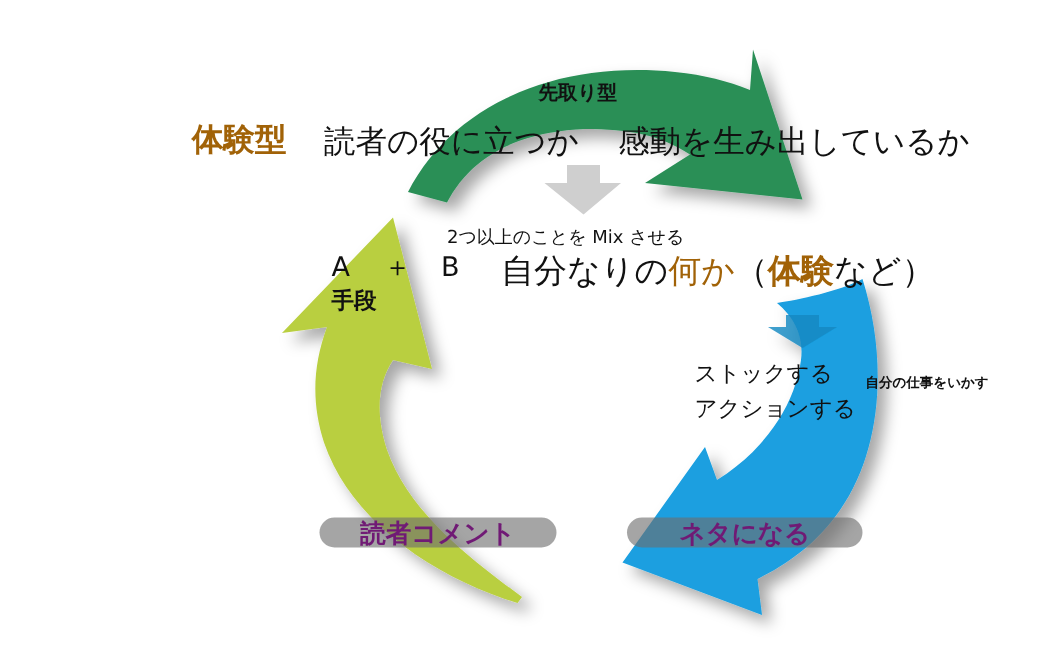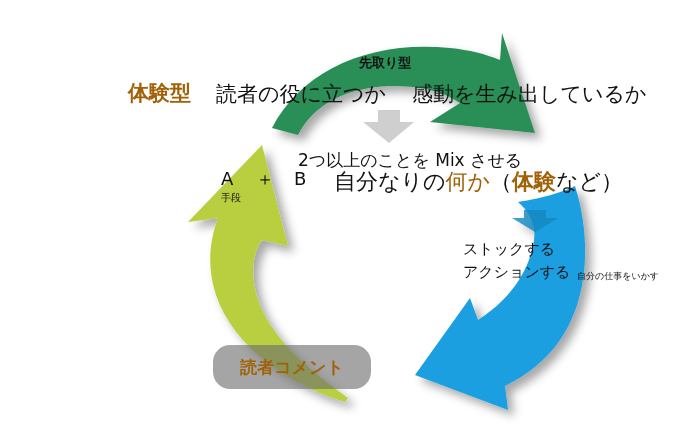--- a/index.html
+++ b/index.html
@@ -2,22 +2,22 @@
 <html><head>
 <meta charset="utf-8">
 <style>
   html, body { margin: 0; padding: 0; background: #ffffff; }
   body { width: 700px; height: 438px; position: relative; overflow: hidden;
          font-family: "DejaVu Sans", "Liberation Sans", sans-serif; color: #111; }
   .stage { position: absolute; left: 0; top: 0; width: 700px; height: 438px; margin-left: 40px; }
   svg.arrows { position: absolute; left: 0; top: 0; }
   .txt { position: absolute; white-space: nowrap; line-height: 1; }
   .red { color: #a16207; }
-  .pill { position: absolute; height: 44px; border-radius: 17px;
-          background: rgba(110,110,110,0.62); color: #a16207; font-size: 17px;
+  .pill { position: absolute; height: 20px; border-radius: 17px;
+          background: rgba(110,110,110,0.62); color: #701a75; font-size: 17px;
           display: flex; align-items: center; justify-content: center; font-weight: bold; }
 </style>
 </head>
 <body>
 
 <div class="stage">
   <svg class="arrows" width="700" height="438" viewBox="0 0 700 438">
     <defs>
       <filter id="sh" x="-20%" y="-20%" width="150%" height="150%">
         <feDropShadow dx="6" dy="6" stdDeviation="5" flood-color="#000" flood-opacity="0.35"></feDropShadow>
@@ -44,28 +44,29 @@
       <path d="M484,210 L506,210 L506,218 L518,218 L495,232 L472,218 L484,218 Z" fill="#1487c0" opacity="0.8"></path>
     </g>
   </svg>
 
   <div class="txt" style="left:319px; top:56px; font-size:13px; font-weight:bold;">先取り型</div>
 
   <div class="txt red" style="left:88px; top:83px; font-size:21px; font-weight:bold;">体験型</div>
   <div class="txt" style="left:176px; top:84px; font-size:21px;">読者の役に立つか</div>
   <div class="txt" style="left:372px; top:84px; font-size:21px;">感動を生み出しているか</div>
 
-  <div class="txt" style="left:258px; top:152px; font-size:17px;">2つ以上のことを Mix させる</div>
+  <div class="txt" style="left:258px; top:152px; font-size:12px;">2つ以上のことを Mix させる</div>
 
   <div class="txt" style="left:181px; top:170px; font-size:18px;">A</div>
   <div class="txt" style="left:216px; top:170px; font-size:18px;">＋</div>
   <div class="txt" style="left:254px; top:170px; font-size:18px;">B</div>
   <div class="txt" style="left:294px; top:171px; font-size:22px;">
     <span>自分なりの</span><span class="red">何か</span><span>（</span><span class="red" style="font-weight:bold;">体験</span><span>など）</span>
   </div>
-  <div class="txt" style="left:181px; top:193px; font-size:10px; font-weight:normal;">手段</div>
+  <div class="txt" style="left:181px; top:193px; font-size:15px; font-weight:bold;">手段</div>
 
   <div class="txt" style="left:423px; top:265px; font-size:15px;">アクションする</div>
   <div class="txt" style="left:423px; top:242px; font-size:15px;">ストックする</div>
-  <div class="txt" style="left:537px; top:272px; font-size:9px; font-weight:normal;">自分の仕事をいかす</div>
+  <div class="txt" style="left:537px; top:252px; font-size:9px; font-weight:bold;">自分の仕事をいかす</div>
 
   <div class="pill" style="left:173px; top:345px; width:158px;">読者コメント</div>
+  <div class="pill" style="left:378px; top:345px; width:157px;">ネタになる</div>
 </div>
 
 </body></html>

